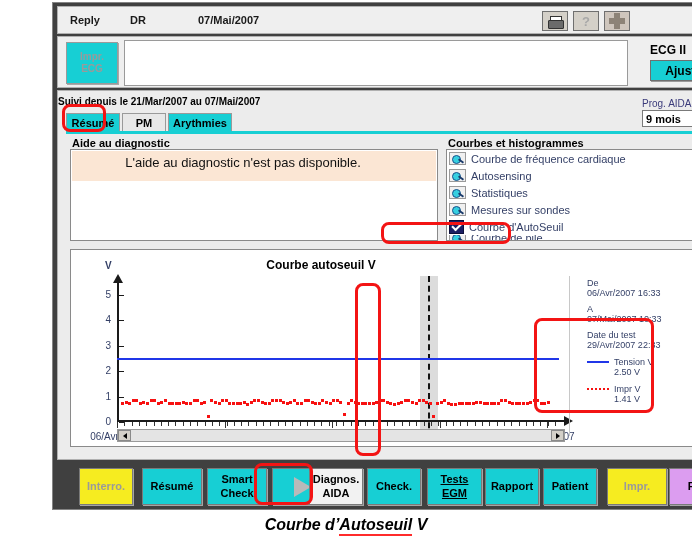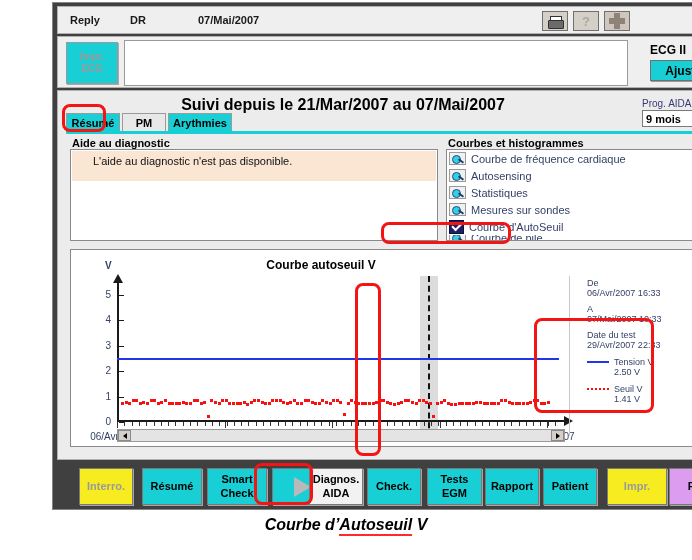--- a/index.html
+++ b/index.html
@@ -98,21 +98,21 @@
     box-shadow: 1px 1px 0 #9a9a9a;
   }
 
   
   .panel {
     position:absolute; left:4px; top:87px; width:678px; height:370px;
     background:#ececec; border:1px solid #b0b0b0;
   }
   .suivi {
     position:absolute; left:0; top:5px; width:570px;
-    text-align:center; font-size:16px; font-weight:bold;
+    text-align:left; font-size:10px; font-weight:bold;
   }
   .prog-lbl { position:absolute; left:584px; top:7px; font-size:10px; color:#3a3a7a; }
   .prog-box {
     position:absolute; left:584px; top:19px; width:84px; height:17px;
     background:#fff; border:1px solid #7a7a7a;
     font-size:11px; font-weight:bold; padding:2px 0 0 3px;
   }
 
   
   .tabs { position:absolute; left:8px; top:22px; height:19px; }
@@ -134,21 +134,21 @@
   .diagbox {
     position:absolute; left:12px; top:58px; width:368px; height:92px;
     background:#fff; border:1px solid #8a8a8a;
   }
   .diag-hl {
     position:absolute; left:1px; top:1px; right:1px; height:30px;
     background:#fbe6d4;
   }
   .diag-txt {
     position:absolute; left:22px; top:4px; width:300px;
-    font-size:11px; color:#111; line-height:1.35;
+    font-size:13px; color:#111; line-height:1.35;text-align:center;
   }
 
   .listbox {
     position:absolute; left:388px; top:58px; width:280px; height:92px;
     background:#fff; border:1px solid #8a8a8a; overflow:hidden;
   }
   .li {
     position:relative; height:17px; display:flex; align-items:center;
     padding-left:2px;
   }
@@ -640,21 +640,21 @@
           <div class="lg-val">29/Avr/2007 22:33</div>
 
           <div class="lg-row">
             <span class="swatch-solid"></span>
             <span class="lg-name">Tension V</span>
           </div>
           <div class="lg-sub">2.50 V</div>
 
           <div class="lg-row">
             <span class="swatch-dash"></span>
-            <span class="lg-name">Seuil V</span>
+            <span class="lg-name">Impr V</span>
           </div>
           <div class="lg-sub">1.41 V</div>
         </div>
       </div>
     </div>
 
     <div class="btnbar" id="btnbar">
         <div class="bbtn yellow" style="left: 22px; width: 54px;">
           <span>Interro.</span>
         </div>
@@ -668,21 +668,21 @@
         <div class="bbtn playbtn" style="left: 215px; width: 60px;">
           <div class="tri"></div>
         </div>
         <div class="bbtn" style="background: rgb(242, 242, 242); left: 252px; width: 54px;">
           <span>Diagnos.</span>
           <span>AIDA</span>
         </div>
         <div class="bbtn" style="left: 310px; width: 54px;">
           <span>Check.</span>
         </div>
-        <div class="bbtn" style="left: 370px; width: 55px;">
+        <div class="bbtn" style="left: 370px; width: 55px; text-decoration: underline;">
           <span>Tests</span>
           <span>EGM</span>
         </div>
         <div class="bbtn" style="left: 428px; width: 54px;">
           <span>Rapport</span>
         </div>
         <div class="bbtn" style="left: 486px; width: 54px;">
           <span>Patient</span>
         </div>
         <div class="bbtn yellow" style="left: 550px; width: 60px;">

